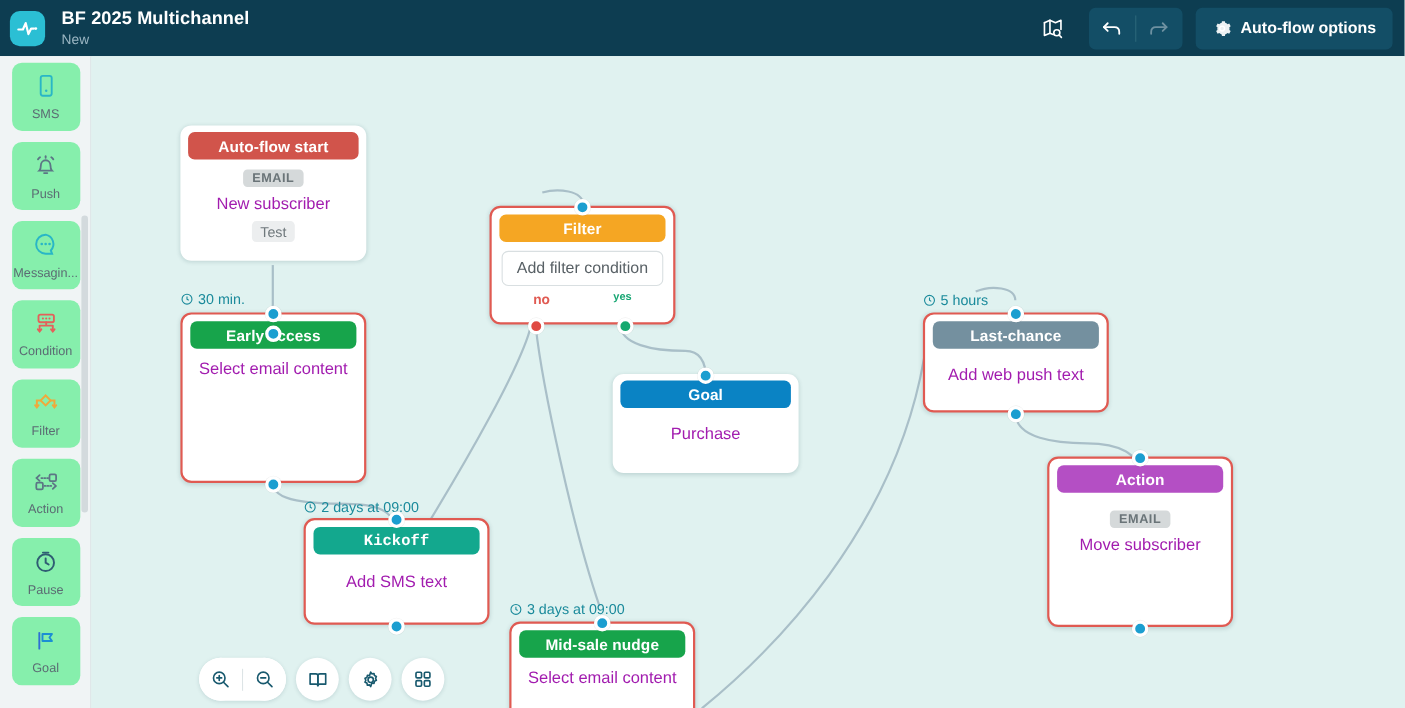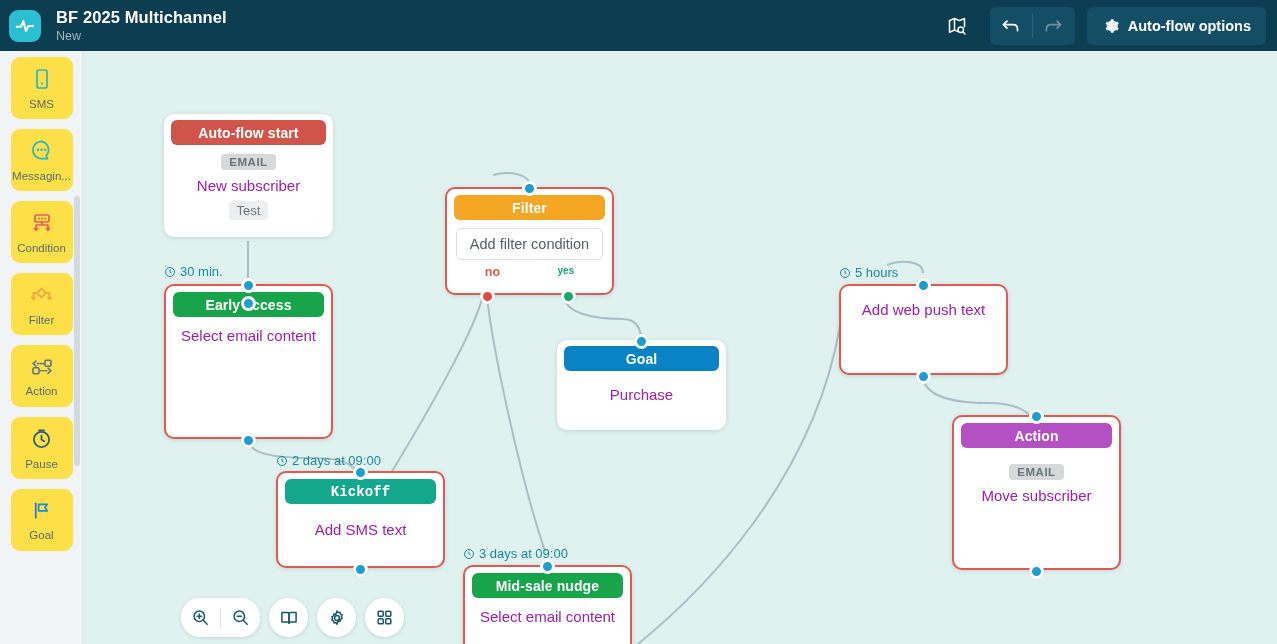--- a/index.html
+++ b/index.html
@@ -46,21 +46,21 @@
   }
 
   
   #sidebar {
     position: absolute; left: 0; top: 51px; width: 83px; height: 593px;
     background: #f0f4f5; padding: 6px 0 0 0;
     display: flex; flex-direction: column; align-items: center; gap: 10px;
     overflow: hidden;
   }
   .side-item {
-    width: 62px; height: 62px; background: #fde047; border-radius: 9px;
+    width: 62px; height: 62px; background: #86efac; border-radius: 9px;
     display: flex; flex-direction: column; align-items: center; justify-content: center;
     gap: 3px; cursor: pointer; flex: 0 0 auto;
   }
   .side-item .si-label { font-size: 11.5px; color: #5b6b73; line-height: 12px; }
   #sidebar-scrollbar {
     position: absolute; right: 3px; top: 145px; width: 6px; height: 270px;
     background: #d3dadd; border-radius: 3px;
   }
   #sidebar-divider {
     position: absolute; left: 82px; top: 51px; width: 1px; height: 593px; background: #dde4e6;
@@ -194,20 +194,31 @@
     <div class="side-item">
       <span>
         <svg width="24" height="24" viewBox="0 0 24 24" fill="none" stroke="#29b6c6" stroke-width="1.7">
           <rect x="7" y="3" width="10" height="18" rx="2"></rect>
           <circle cx="12" cy="16.5" r="1.1" fill="#29b6c6" stroke="none"></circle>
         </svg>
       </span>
       <span class="si-label">SMS</span>
     </div>
 
+    <div class="side-item">
+      <span>
+        <svg width="25" height="25" viewBox="0 0 24 24" fill="none" stroke="#5c7585" stroke-width="1.6" stroke-linecap="round">
+          <path d="M6.5 16.5h11c-1.3-1.2-1.3-2.6-1.3-4.5 0-2.6-1.9-4.6-4.2-4.6S7.8 9.4 7.8 12c0 1.9 0 3.3-1.3 4.5z"></path>
+          <path d="M10.6 18.6h2.8"></path>
+          <path d="M5.3 6.6a9 9 0 011.8-1.8M18.7 6.6a9 9 0 00-1.8-1.8"></path>
+          <path d="M12 5.2v-1.4"></path>
+        </svg>
+      </span>
+      <span class="si-label">Push</span>
+    </div>
 
     <div class="side-item">
       <span>
         <svg width="25" height="25" viewBox="0 0 24 24" fill="none" stroke="#29b6c6" stroke-width="1.7">
           <path d="M12 3.2a8.3 8.3 0 00-8.3 8.3c0 4.6 3.7 8.3 8.3 8.3h5.6l-1.1-2.8A8.3 8.3 0 0012 3.2z"></path>
           <circle cx="8.6" cy="11.3" r="1.15" fill="#29b6c6" stroke="none"></circle>
           <circle cx="12" cy="11.3" r="1.15" fill="#29b6c6" stroke="none"></circle>
           <circle cx="15.4" cy="11.3" r="1.15" fill="#29b6c6" stroke="none"></circle>
         </svg>
       </span>
@@ -376,20 +387,21 @@
     </div>
     <div class="delay-label" style="left:380px; top:495px;">
       <svg width="12" height="12" viewBox="0 0 24 24" fill="none" stroke="#1a8a9b" stroke-width="2">
         <circle cx="12" cy="12" r="9"></circle>
           <path d="M12 7v5l3.2 2"></path>
       </svg>
       <span>3 days at 09:00</span>
     </div>
 
     <div class="node selected" style="left:756px; top:233px; width:169px; height:91px; border-color:#e05a52;">
+      <div class="node-head" style="background:#74909f;">Last-chance</div>
       <div class="node-body" style="padding:14px 10px;">
         <span class="node-main-text">Add web push text</span>
       </div>
       <div class="port" style="left:75px; top:-8px;"></div>
       <div class="port" style="left:75px; top:83px;"></div>
     </div>
     <div class="delay-label" style="left:756px; top:214px;">
       <svg width="12" height="12" viewBox="0 0 24 24" fill="none" stroke="#1a8a9b" stroke-width="2">
         <circle cx="12" cy="12" r="9"></circle>
           <path d="M12 7v5l3.2 2"></path>

